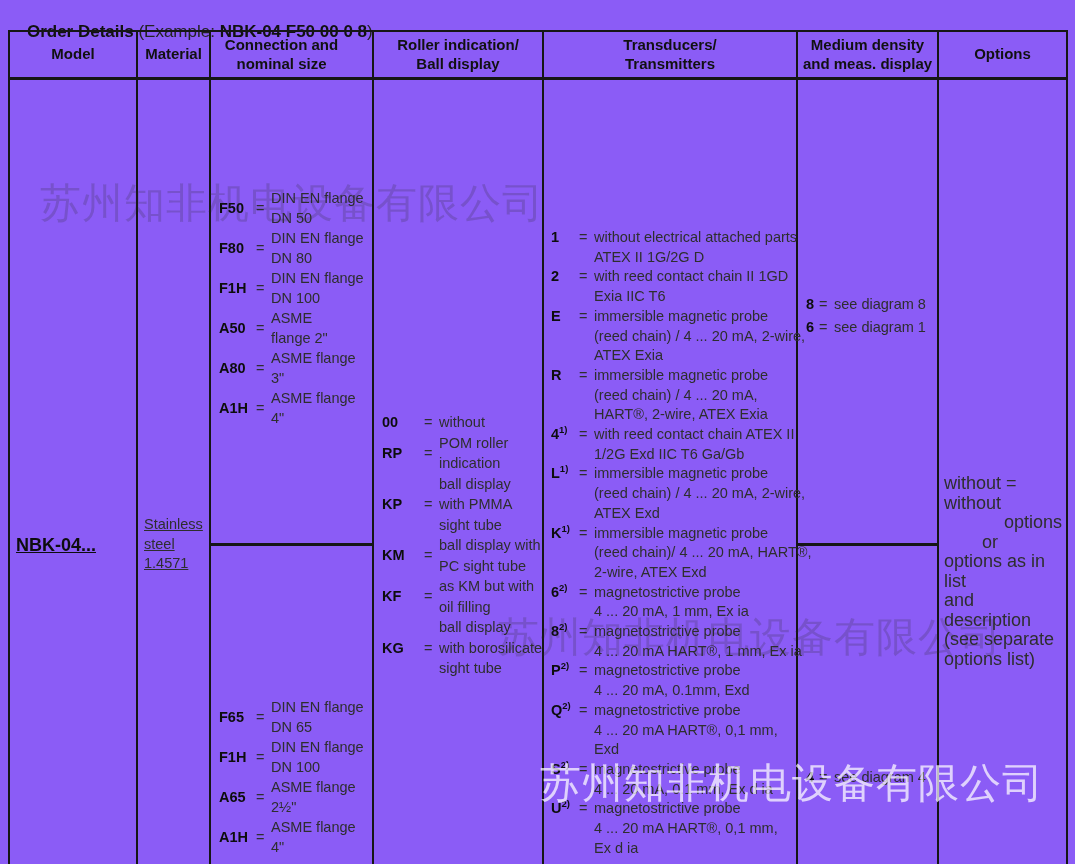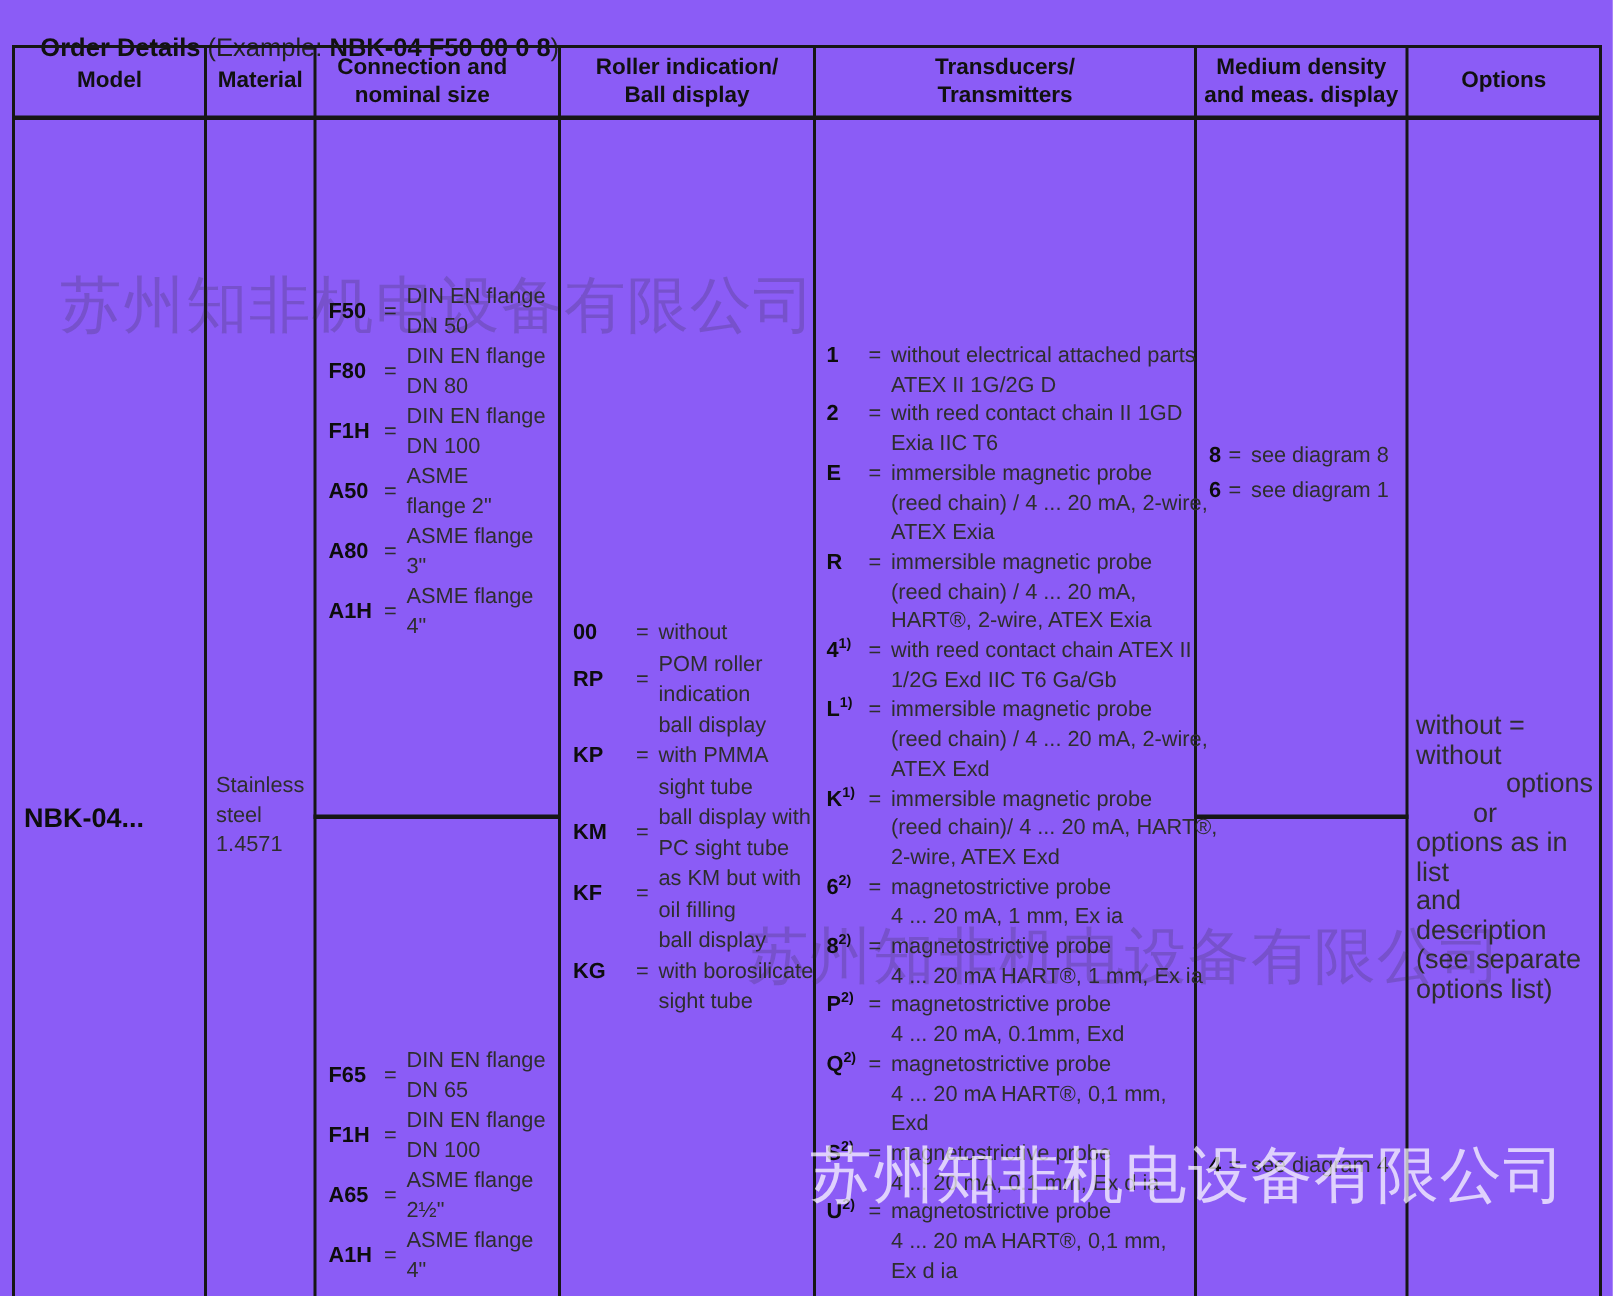--- a/index.html
+++ b/index.html
@@ -26,21 +26,21 @@
   .conn .code { width:37px; }
   .roller .item { line-height:20.5px; }
   .roller .code { width:42px; }
 
   .trans .item { font-size:14.5px; line-height:19.7px; }
   .trans .code { width:28px; }
 
   .medium .item { font-size:14.5px; line-height:22.5px; }
   .medium .code { width:13px; }
 
-  .plain { position:absolute; font-size:14.5px; line-height:19.5px; white-space:pre; }
+  .plain { position:absolute; font-size:14.5px; line-height:19.5px; white-space:pre;text-decoration:underline; }
   .model { font-weight:bold; font-size:18px; color:#0d0d0d; }
 
   .options { position:absolute; left:944px; top:474px; width:118px; font-size:18px; line-height:19.5px; }
   .options .l2 { text-align:right; }
   .options .l3 { text-align:center; padding-right:26px; }
 
   .wm { position:absolute; font-size:41px; letter-spacing:1px; white-space:nowrap; pointer-events:none; z-index:5; }
   .wm-gray { color:rgba(40,40,40,0.20); }
   .wm-white { color:rgba(255,255,255,0.72); z-index:6; }
 </style>

